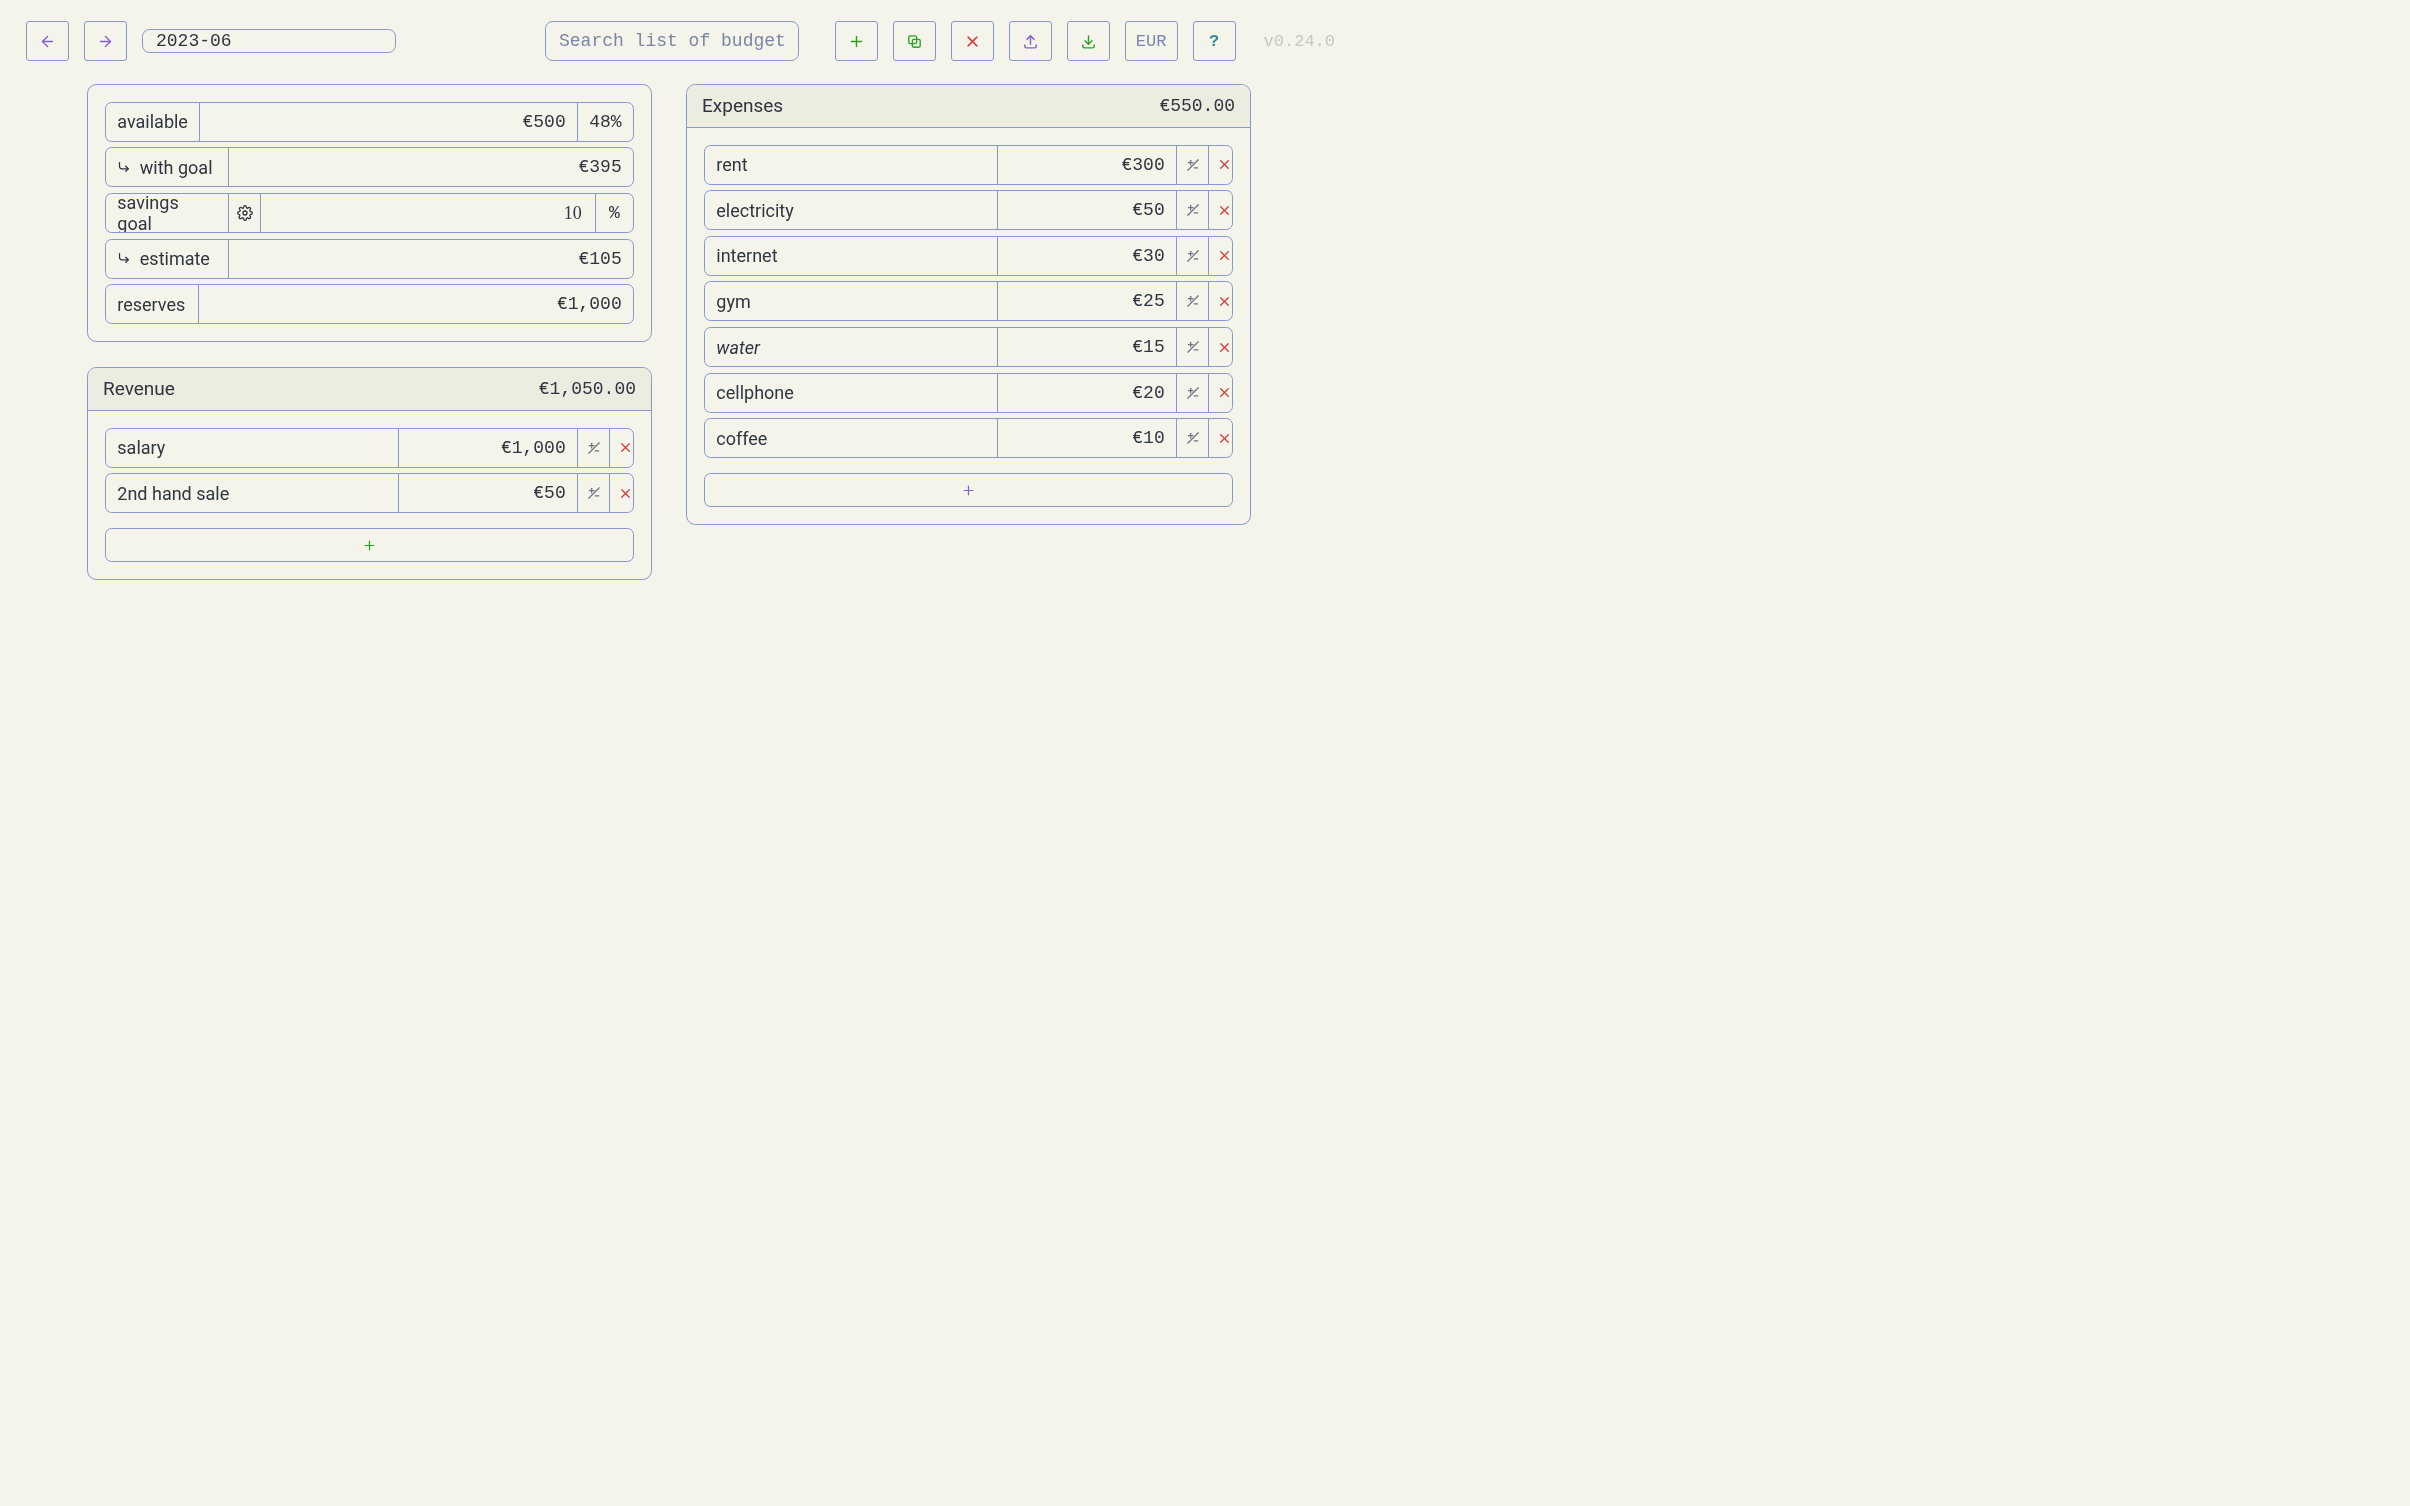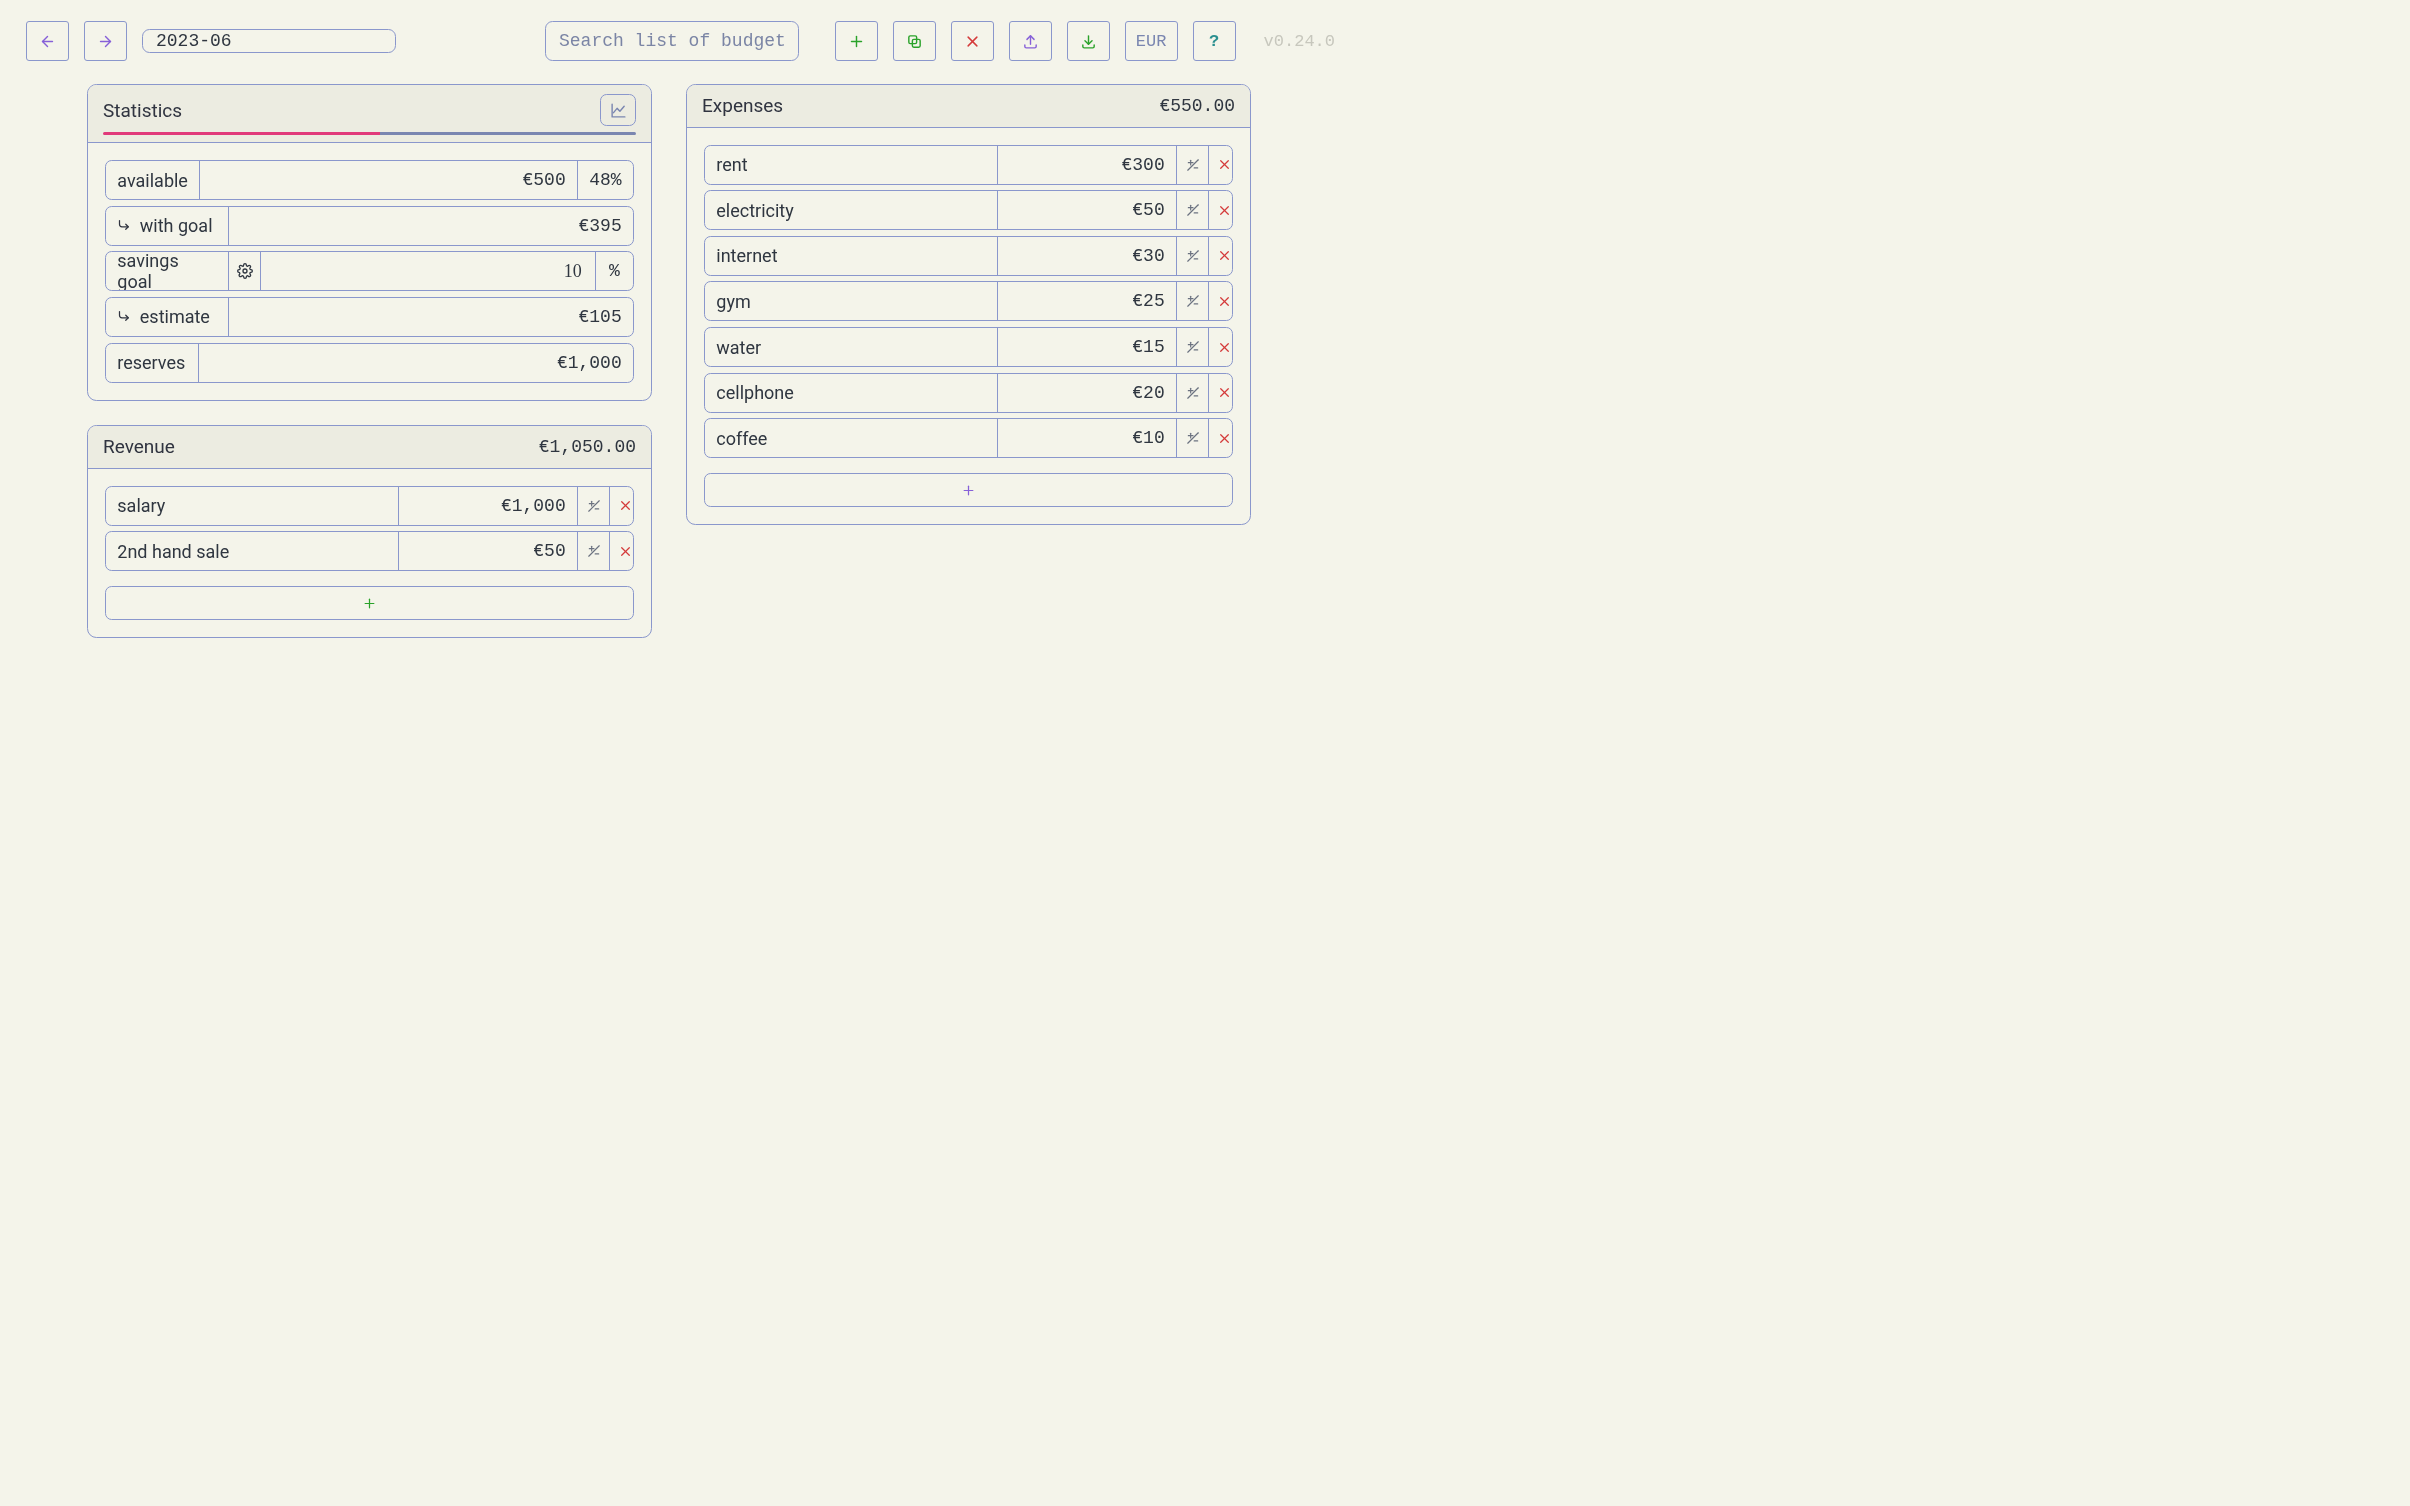--- a/index.html
+++ b/index.html
@@ -315,37 +315,20 @@
     <span style="font-family:var(--mono);font-weight:600;">?</span>
   </button>
   <span class="version">v0.24.0</span>
 </div>
 
 <div class="main">
 
   <div class="col">
 
     <div class="panel">
-      <div class="panel-header stats-header">
-        <div class="hrow">
-          <span class="panel-title">Statistics</span>
-          <button class="icon-btn">
-            <span class="ic-slate">
-              <svg width="17" height="17" viewBox="0 0 24 24" fill="none" stroke="currentColor" stroke-width="2" stroke-linecap="round" stroke-linejoin="round">
-                  <polyline points="3 3 3 21 21 21"></polyline>
-                  <polyline points="5 15 10 9 14 13 20 6"></polyline>
-                </svg>
-            </span>
-          </button>
-        </div>
-        <div class="stats-bar">
-          <div class="seg-pink" id="seg-pink" style="width: 52%;"></div>
-          <div class="seg-slate" id="seg-slate" style="left: 52%; width: 48%;"></div>
-        </div>
-      </div>
       <div class="panel-body">
 
         <div class="row">
           <div class="cell label" style="flex:0 0 92px">available</div>
           <div class="cell grow">€500</div>
           <div class="cell pct">48%</div>
         </div>
 
         <div class="row">
           <div class="cell label" style="flex:0 0 122px">
@@ -552,21 +535,21 @@
             <div class="cell iconcell ic-red">
               <span>
                 <svg width="13" height="13" viewBox="0 0 24 24" fill="none" stroke="currentColor" stroke-width="2.3" stroke-linecap="round">
                   <line x1="5" y1="5" x2="19" y2="19"></line>
                   <line x1="19" y1="5" x2="5" y2="19"></line>
                 </svg>
               </span>
             </div>
           </div>
           <div class="row">
-            <div class="cell name" style="flex: 0 0 292px;">water</div>
+            <div class="cell name" style="flex: 0 0 292px; font-style: italic;">water</div>
             <div class="cell amount">€15</div>
             <div class="cell iconcell">
               <span style="color:#6b7280">
                 <svg width="14" height="14" viewBox="0 0 24 24" fill="none" stroke="currentColor" stroke-width="2" stroke-linecap="round">
                   <line x1="8" y1="4" x2="8" y2="12"></line>
                   <line x1="4" y1="8" x2="12" y2="8"></line>
                   <line x1="3" y1="21" x2="21" y2="3"></line>
                   <line x1="14" y1="17" x2="20" y2="17"></line>
                 </svg>
               </span>

